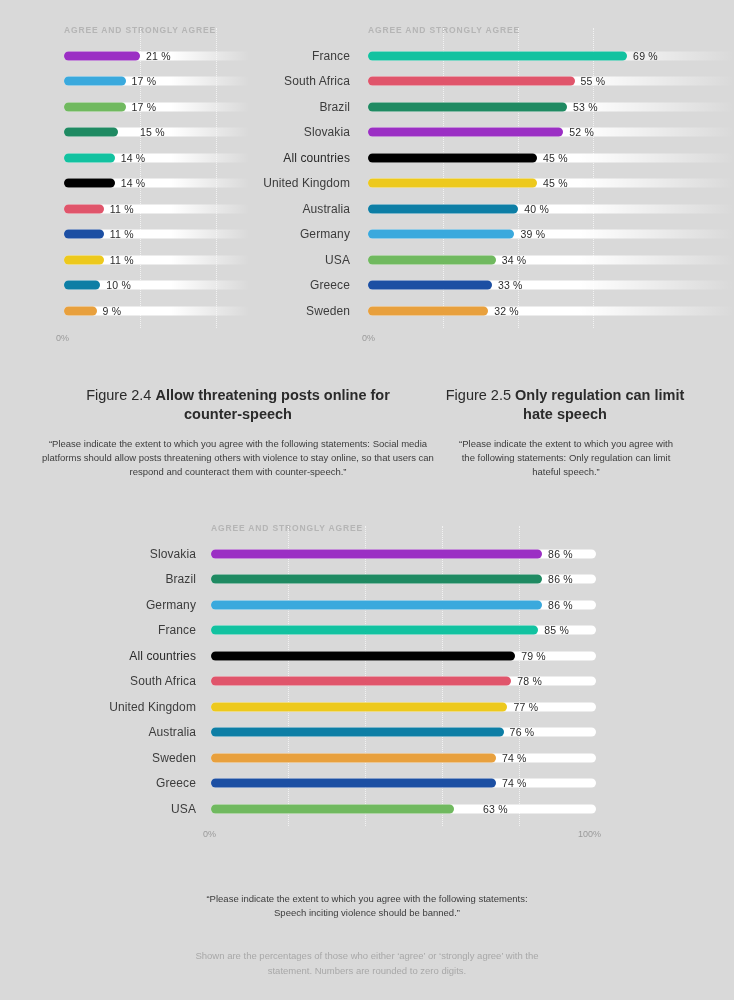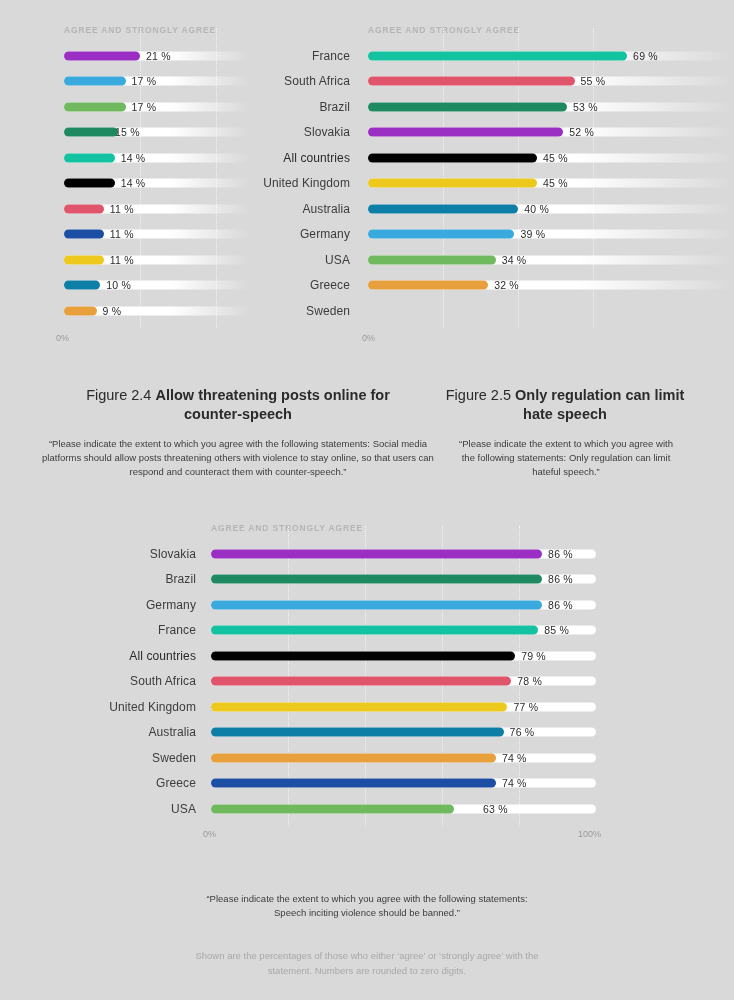--- a/index.html
+++ b/index.html
@@ -132,21 +132,21 @@
         <div class="row">
           <div class="row-label" style="right: 10px; width: 120px;">Brazil</div>
           <div class="track fade" style="left: 64px; width: 185px;"></div>
           <div class="bar" style="left: 64px; width: 61.54px; background: rgb(112, 185, 95);"></div>
           <div class="value" style="left: 131.54px;">17 %</div>
         </div>
         <div class="row">
           <div class="row-label" style="right: 10px; width: 120px;">Slovakia</div>
           <div class="track fade" style="left: 64px; width: 185px;"></div>
           <div class="bar" style="left: 64px; width: 54.3px; background: rgb(31, 138, 98);"></div>
-          <div class="value" style="left: 115px;">15 %</div>
+          <div class="value" style="left: 140px;">15 %</div>
         </div>
         <div class="row">
           <div class="row-label bold" style="right: 10px; width: 120px;">All countries</div>
           <div class="track fade" style="left: 64px; width: 185px;"></div>
           <div class="bar" style="left: 64px; width: 50.68px; background: rgb(18, 194, 160);"></div>
           <div class="value" style="left: 120.68px;">14 %</div>
         </div>
         <div class="row">
           <div class="row-label" style="right: 10px; width: 120px;">United Kingdom</div>
           <div class="track fade" style="left: 64px; width: 185px;"></div>
@@ -230,20 +230,25 @@
         </div>
         <div class="row">
           <div class="track fade" style="left: 8px; width: 366px;"></div>
           <div class="bar" style="left: 8px; width: 146.445px; background: rgb(58, 169, 221);"></div>
           <div class="value" style="left: 160.445px;">39 %</div>
         </div>
         <div class="row">
           <div class="track fade" style="left: 8px; width: 366px;"></div>
           <div class="bar" style="left: 8px; width: 127.67px; background: rgb(112, 185, 95);"></div>
           <div class="value" style="left: 141.67px;">34 %</div>
+        </div>
+        <div class="row">
+          <div class="track fade" style="left: 8px; width: 366px;"></div>
+          <div class="bar" style="left: 8px; width: 123.915px; background: rgb(28, 79, 163);"></div>
+          <div class="value" style="left: 137.915px;">33 %</div>
         </div>
         <div class="row">
           <div class="track fade" style="left: 8px; width: 366px;"></div>
           <div class="bar" style="left: 8px; width: 120.16px; background: rgb(232, 160, 61);"></div>
           <div class="value" style="left: 134.16px;">32 %</div>
         </div>
       </div>
     <div class="axis-tick" style="left:2px;top:333px;">0%</div>
   </div>
 

